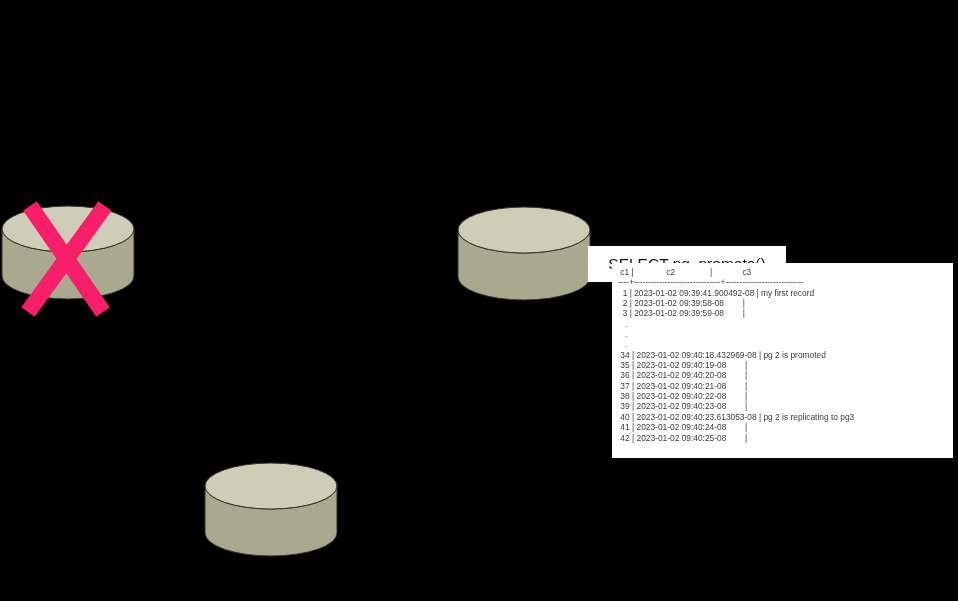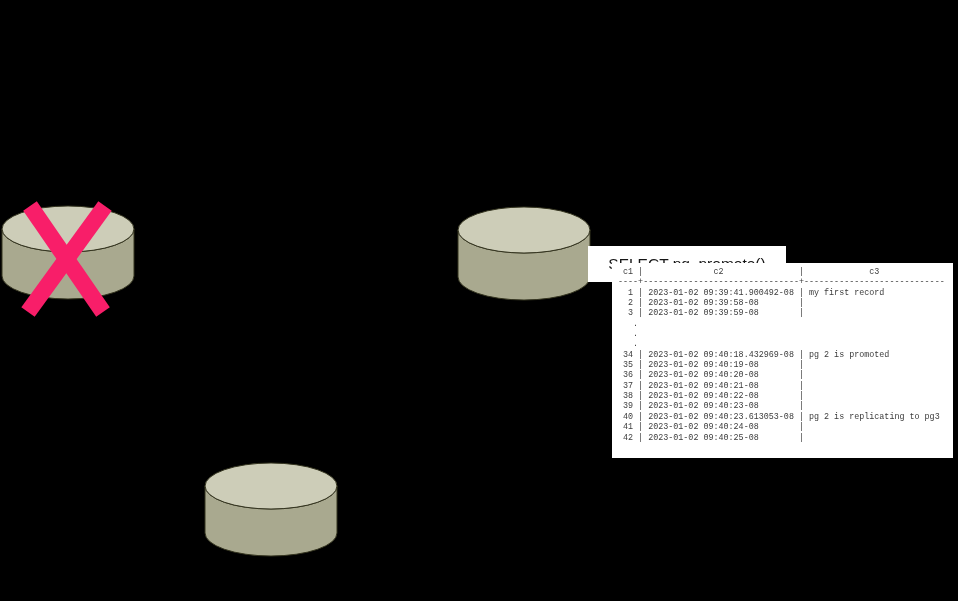--- a/index.html
+++ b/index.html
@@ -11,21 +11,21 @@
   .node{position:absolute;}
   .wbox{
     position:absolute;background:var(--box-bg,#ffffff);color:var(--box-text,#151515);
     display:flex;align-items:center;box-sizing:border-box;
   }
   .select-box{left:588px;top:210px;width:198px;height:36px;justify-content:center;font-size:15.5px;margin-top:36px;}
   .alter-box{left:388px;top:480px;width:532px;height:38px;padding-left:11px;font-size:14.5px;white-space:nowrap;}
   .table-box{left:612px;top:263px;width:341px;height:195px;align-items:flex-start;}
   .table-box pre{
     margin:0;padding:4px 0 0 6px;
-    font-family:Liberation Mono, monospace;
+    font-family:Liberation Sans, sans-serif;
     font-size:8.4px;line-height:10.35px;letter-spacing:0;
     color:var(--table-text,#3b3b3b);white-space:pre;
   }
   .cyl-body{fill:var(--cylinder-side,#a9a98f);stroke:var(--cylinder-outline,#34341f);stroke-width:1;}
   .cyl-top{fill:var(--cylinder-top,#cdcdb8);stroke:var(--cylinder-outline,#34341f);stroke-width:1;}
   .x-line{stroke:var(--x-mark,#f81e69);stroke-width:16.5;stroke-linecap:butt;}
 </style>
 </head>
 <body>
 

